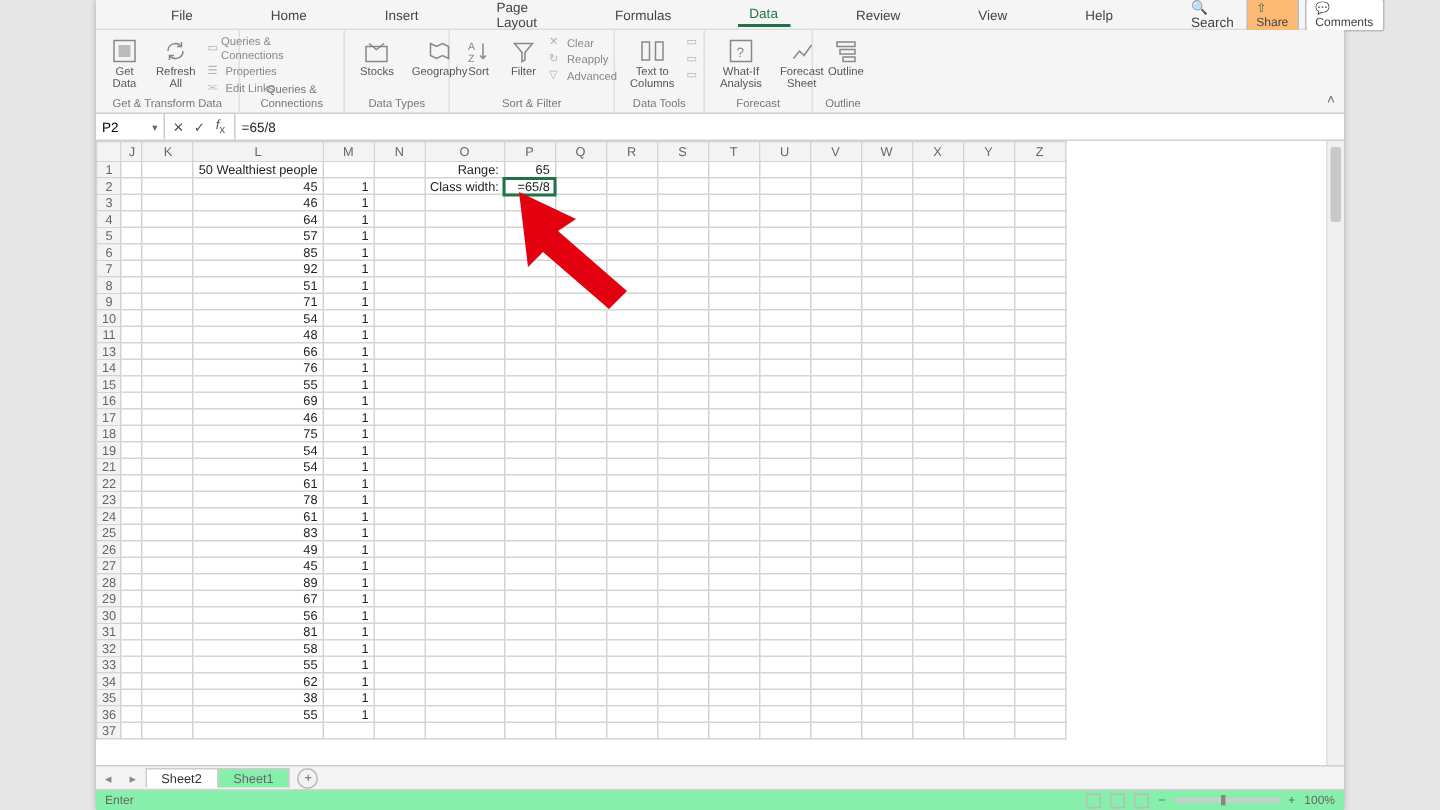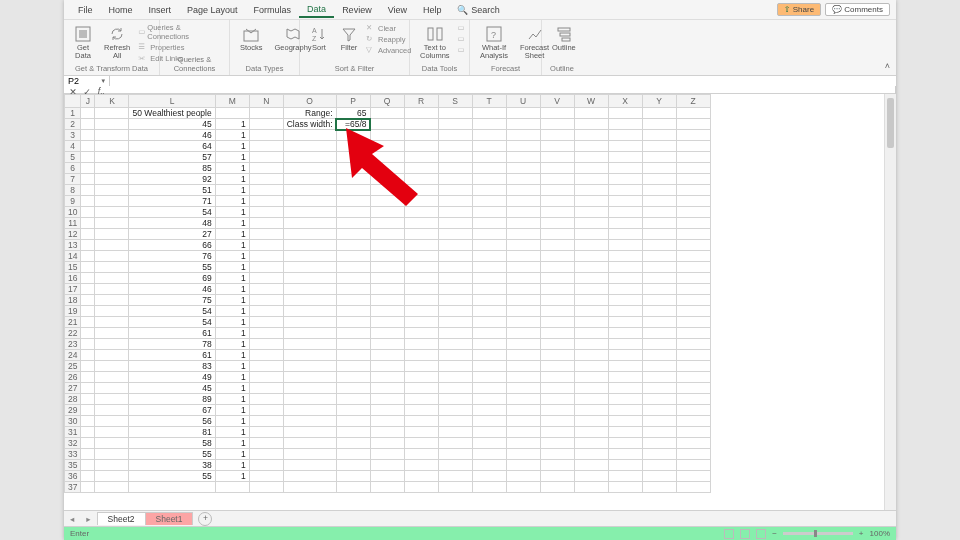--- a/index.html
+++ b/index.html
@@ -1,38 +1,38 @@
 <!DOCTYPE html>
 <html><head>
 <meta charset="utf-8">
 <style>
   * { box-sizing: border-box; margin: 0; padding: 0; font-family: "Segoe UI", Arial, sans-serif; }
   body { background: #e6e6e6; width: 960px; height: 540px; overflow: hidden; position: relative; }
   .app { position: absolute; left: 64px; top: 0; width: 832px; height: 540px; background: #fff; display: flex; flex-direction: column; box-shadow: 0 0 4px rgba(0,0,0,.25);}
   
   .menubar { height: 20px; background: #f5f5f5; display: flex; align-items: center; padding: 0 6px; font-size: 9px; color: #444; border-bottom: 1px solid #ddd;}
-  .menubar .tab { padding: 2px 8px; cursor: default;}
+  .menubar .tab { padding: 2px 8px; cursor: default; margin-left: 36px;}
   .menubar .tab.active { border-bottom: 2px solid #217346; color: #217346;}
   .menubar .spacer { flex:1;}
   .menubar .btn-share { border:1px solid #bbb; padding:1px 6px; font-size:8px; border-radius:2px; background:#fdba74; margin-right:4px;}
   .menubar .btn-comments { border:1px solid #bbb; padding:1px 6px; font-size:8px; border-radius:2px; background:#fff;}
   
   .ribbon { height: 56px; background:#f5f5f5; border-bottom:1px solid #d0d0d0; display:flex; font-size:7.5px; color:#555; position:relative;}
   .group { border-right:1px solid #e0e0e0; padding:3px 6px 2px 6px; display:flex; flex-direction:column; justify-content:space-between;}
   .group .row { display:flex; gap:4px; align-items:flex-start;}
   .bigbtn { display:flex; flex-direction:column; align-items:center; gap:1px; padding:2px 4px;}
   .bigbtn .ic { width:18px; height:18px; display:flex; align-items:center; justify-content:center;}
   .bigbtn .lbl { font-size:7.5px; line-height:1; text-align:center;}
   .minirow { display:flex; flex-direction:column; gap:1px;}
   .minirow .mini { font-size:7.5px; color:#888; display:flex; align-items:center; gap:2px;}
   .mini .mi { width:10px;height:10px; opacity:.6;}
   .grplabel { font-size:7.5px; text-align:center; color:#777;}
   .ribbon-collapse { position:absolute; right:6px; bottom:4px; font-size:9px; color:#666;}
   
-  .fbar { height:18px; border-bottom:1px solid #d0d0d0; display:flex; font-size:9px; background:#fff;flex-direction:column;}
+  .fbar { height:18px; border-bottom:1px solid #d0d0d0; display:flex; align-items:center; font-size:9px; background:#fff;}
   .namebox { width:46px; height:100%; border-right:1px solid #ccc; display:flex; align-items:center; justify-content:space-between; padding:0 4px;}
   .namebox .dd { font-size:7px; color:#666;}
   .fbbtns { display:flex; align-items:center; gap:4px; padding:0 4px; border-right:1px solid #ccc; height:100%; color:#555;}
   .fbbtns span { width:10px; text-align:center; font-size:9px;}
   .formula-in { flex:1; padding:0 4px; font-size:9px; color:#222;}
   
   .gridwrap { flex:1; position:relative; overflow:hidden; background:#fff;}
   table.sheet { border-collapse:collapse; table-layout:fixed; font-size:8.5px; color:#222;}
   table.sheet th, table.sheet td { border:1px solid #d4d4d4; height:10.5px; padding:0 3px; overflow:hidden; white-space:nowrap;}
   table.sheet th { background:#f3f3f3; font-weight:400; color:#666; text-align:center; position:sticky;}
@@ -40,21 +40,21 @@
   .rowhdr { width:16px; text-align:center; background:#f3f3f3; color:#666;}
   .colJ{width:14px}.colK{width:34px}.colL{width:86px}.colM{width:34px}.colN{width:34px}.colO{width:42px}.colP{width:34px}.colQ{width:34px}.colR{width:34px}.colS{width:34px}.colT{width:34px}.colU{width:34px}.colV{width:34px}.colW{width:34px}.colX{width:34px}.colY{width:34px}.colZ{width:34px}
   td.r { text-align:right;}
   .active-cell { outline:2px solid #217346; outline-offset:-1px; background:#fff;}
   .vscroll { position:absolute; right:0; top:0; width:12px; height:100%; background:#f0f0f0; border-left:1px solid #ddd;}
   .vscroll .thumb { position:absolute; left:2px; right:2px; top:4px; height:50px; background:#c8c8c8; border-radius:2px;}
   
   .tabstrip { height:16px; background:#f3f3f3; border-top:1px solid #d0d0d0; display:flex; align-items:center; font-size:8.5px;}
   .tabstrip .nav { padding:0 6px; color:#888;}
   .stab { padding:1px 10px; border:1px solid #ccc; border-bottom:none; background:#fff; margin-right:-1px; color:#333;}
-  .stab.inactive { background:#fca5a5; color:#666;}
+  .stab.inactive { background:#86efac; color:#666;}
   .addsheet { width:14px; height:14px; border:1px solid #bbb; border-radius:50%; margin-left:6px; text-align:center; line-height:11px; color:#666;}
   .hscroll { flex:1;}
   
   .status { height:14px; background:#86efac; border-top:1px solid #d0d0d0; display:flex; align-items:center; font-size:8px; color:#666; padding:0 6px; gap:6px;}
   .status .sp { flex:1;}
   .view-ic { width:10px;height:10px; border:1px solid #bbb;}
   .zoom { width:70px; height:3px; background:#ccc; position:relative;}
   .zoom::before{content:"";position:absolute;left:45%;top:-2px;width:3px;height:7px;background:#888;}
   
   .arrow { position:absolute; pointer-events:none; }
@@ -527,40 +527,20 @@
             <td></td>
             <td></td>
             <td></td>
             <td></td>
             <td></td>
             <td></td>
             <td></td>
             <td></td>
           </tr>
           <tr>
-            <th class="rowhdr">12</th>
-            <td></td>
-            <td></td>
-            <td class="r">27</td>
-            <td class="r">1</td>
-            <td></td>
-            <td></td>
-            <td></td>
-            <td></td>
-            <td></td>
-            <td></td>
-            <td></td>
-            <td></td>
-            <td></td>
-            <td></td>
-            <td></td>
-            <td></td>
-            <td></td>
-          </tr>
-          <tr>
             <th class="rowhdr">13</th>
             <td></td>
             <td></td>
             <td class="r">66</td>
             <td class="r">1</td>
             <td></td>
             <td></td>
             <td></td>
             <td></td>
             <td></td>
@@ -931,20 +911,40 @@
             <td></td>
             <td></td>
             <td></td>
             <td></td>
           </tr>
           <tr>
             <th class="rowhdr">33</th>
             <td></td>
             <td></td>
             <td class="r">55</td>
+            <td class="r">1</td>
+            <td></td>
+            <td></td>
+            <td></td>
+            <td></td>
+            <td></td>
+            <td></td>
+            <td></td>
+            <td></td>
+            <td></td>
+            <td></td>
+            <td></td>
+            <td></td>
+            <td></td>
+          </tr>
+          <tr>
+            <th class="rowhdr">34</th>
+            <td></td>
+            <td></td>
+            <td class="r">62</td>
             <td class="r">1</td>
             <td></td>
             <td></td>
             <td></td>
             <td></td>
             <td></td>
             <td></td>
             <td></td>
             <td></td>
             <td></td>

